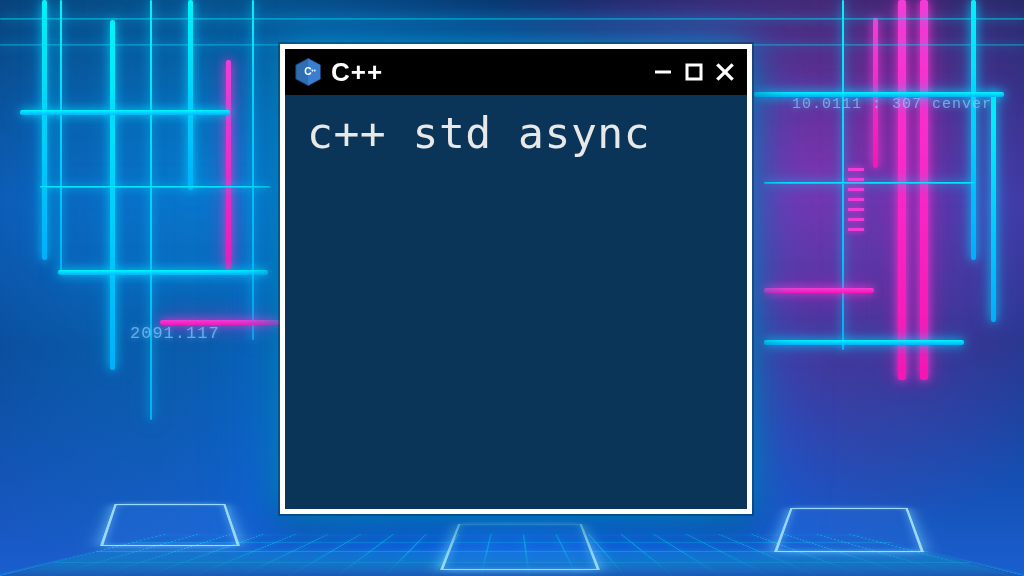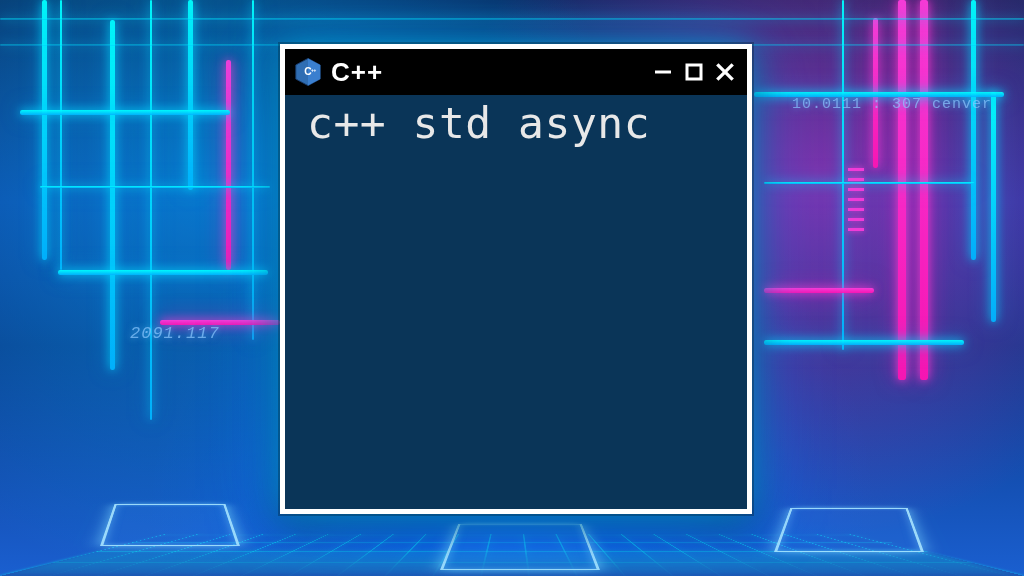--- a/index.html
+++ b/index.html
@@ -116,21 +116,21 @@
       color: #ffffff;
       width: 24px;
       height: 24px;
       display: flex;
       align-items: center;
       justify-content: center;
     }
     .ctrl svg { display: block; }
 
     .content {
-      padding: 4px 22px;
+      padding: 14px 22px;
       color: #e8e8e8;
       font-size: 43px;
       line-height: 1.12;
       font-family: 'DejaVu Sans Mono', 'Consolas', 'Courier New', monospace;
       white-space: pre-wrap;
       letter-spacing: 0.5px;
     }
 
     
     .panel {
@@ -191,21 +191,21 @@
     <span></span>
       <span></span>
       <span></span>
       <span></span>
       <span></span>
       <span></span>
       <span></span>
   </div>
 </div>
 
-<div class="decotext" style="left:130px; top:324px;font-style:italic;">2091.117</div>
+<div class="decotext" style="left:130px; top:324px;">2091.117</div>
 <div class="decotext" style="right:32px; top:96px; font-size:15px;">10.0111 : 307  cenver</div>
 
 <div class="floor"></div>
 <div class="panel" style="left:100px; bottom:30px; width:140px; height:140px;"></div>
 <div class="panel" style="left:440px; bottom:6px; width:160px; height:160px;"></div>
 <div class="panel" style="right:100px; bottom:24px; width:150px; height:150px;"></div>
 
 <div class="window">
   <div class="titlebar">
     <div class="app-icon">

